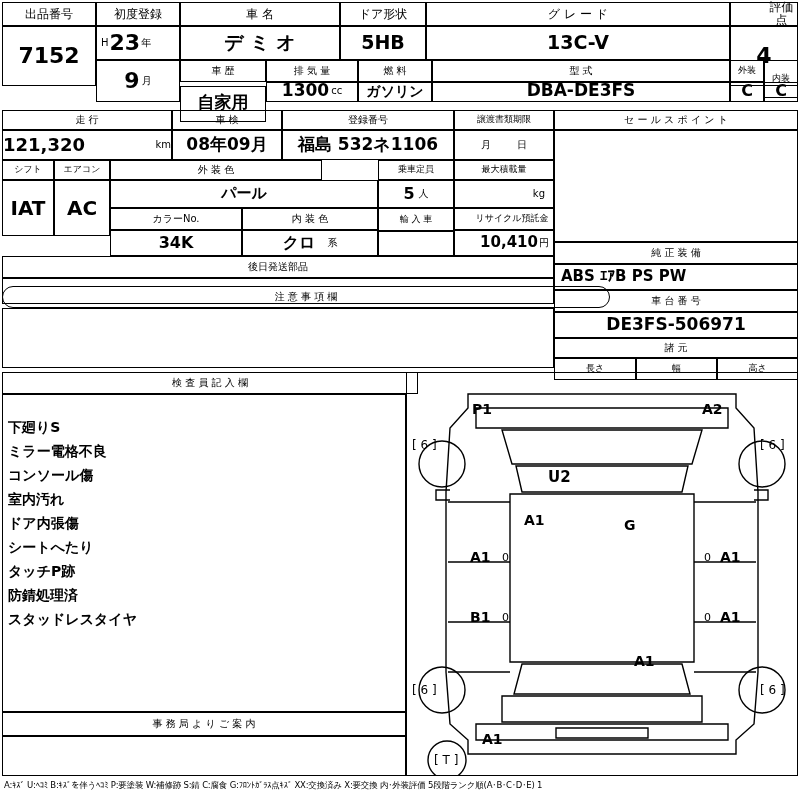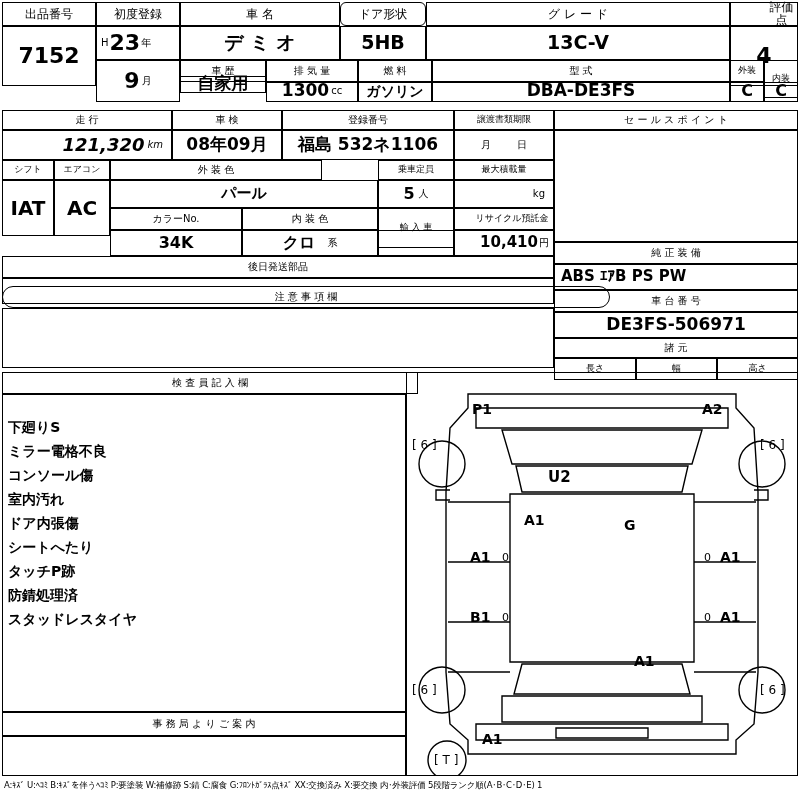--- a/index.html
+++ b/index.html
@@ -46,21 +46,21 @@
     </div>
   </div>
 
   <div class="bx" style="left:180px;top:2px;width:160px;height:24px;">
     <div class="lbl mid" style="left:0;top:0;right:0;bottom:0;">車 名</div>
   </div>
   <div class="bx" style="left:180px;top:26px;width:160px;height:34px;">
     <div class="lbl big" style="left:0;top:0;right:0;bottom:0;">デ ミ オ</div>
   </div>
 
-  <div class="bx" style="left:340px;top:2px;width:86px;height:24px;border-radius:6px;">
+  <div class="bx" style="left:340px;top:2px;width:86px;height:24px;">
     <div class="lbl mid" style="left:0;top:0;right:0;bottom:0;">ドア形状</div>
   </div>
   <div class="bx" style="left:340px;top:26px;width:86px;height:34px;">
     <div class="lbl big" style="left:0;top:0;right:0;bottom:0;">5HB</div>
   </div>
 
   <div class="bx" style="left:426px;top:2px;width:304px;height:24px;">
     <div class="lbl mid" style="left:0;top:0;right:0;bottom:0;">グ レ ー ド</div>
   </div>
   <div class="bx" style="left:426px;top:26px;width:304px;height:34px;">
@@ -92,21 +92,21 @@
   <div class="bx" style="left:764px;top:60px;width:34px;height:38px;">
     <div class="lbl tiny" style="left:0;top:0;right:0;bottom:0;">内装</div>
   </div>
 
   <div class="bx" style="left:96px;top:60px;width:84px;height:42px;">
     <div class="lbl" style="left:0;top:0;right:0;bottom:0;">
       <span class="huge">9</span>
       <span class="unit" style="margin-left:2px;">月</span>
     </div>
   </div>
-  <div class="bx" style="left:180px;top:76px;width:86px;height:17px;">
+  <div class="bx" style="left:180px;top:86px;width:86px;height:36px;">
     <div class="lbl" style="left:0;top:-2px;right:0;bottom:0;font-size:17px;font-weight:bold;">自家用</div>
   </div>
   <div class="bx" style="left:266px;top:82px;width:92px;height:20px;">
     <div class="lbl" style="left:0;top:-2px;right:0;bottom:0;">
       <span style="font-size:17px;font-weight:bold;">1300</span>
       <span class="unit" style="margin-left:2px;">cc</span>
     </div>
   </div>
   <div class="bx" style="left:358px;top:82px;width:74px;height:20px;">
     <div class="lbl" style="left:0;top:-2px;right:0;bottom:0;font-size:14px;font-weight:bold;">ガソリン</div>
@@ -118,21 +118,21 @@
     <div class="lbl" style="left:0;top:-2px;right:0;bottom:0;font-size:16px;font-weight:bold;">C</div>
   </div>
   <div class="bx" style="left:764px;top:82px;width:34px;height:20px;">
     <div class="lbl" style="left:0;top:-2px;right:0;bottom:0;font-size:16px;font-weight:bold;">C</div>
   </div>
 
   <div class="bx" style="left:2px;top:110px;width:170px;height:20px;">
     <div class="lbl small" style="left:0;top:0;right:0;bottom:0;">走 行</div>
   </div>
   <div class="bx" style="left:2px;top:130px;width:170px;height:30px;">
-    <div class="lbl" style="left:0;top:0;right:0;bottom:0;justify-content:flex-end;padding-right:8px;font-style:italic;">
+    <div class="lbl" style="left:0;top:0;right:0;bottom:0;justify-content:space-between;padding-right:0;">
       <span style="font-size:18px;font-weight:bold;">121,320</span>
       <span class="unit" style="margin-left:3px;">km</span>
     </div>
   </div>
 
   <div class="bx" style="left:172px;top:110px;width:110px;height:20px;">
     <div class="lbl small" style="left:0;top:0;right:0;bottom:0;">車 検</div>
   </div>
   <div class="bx" style="left:172px;top:130px;width:110px;height:30px;">
     <div class="lbl" style="left:0;top:0;right:0;bottom:0;font-size:17px;font-weight:bold;">08年09月</div>
@@ -198,21 +198,21 @@
       <span class="unit">kg</span>
     </div>
   </div>
 
   <div class="bx" style="left:110px;top:208px;width:132px;height:22px;">
     <div class="lbl small" style="left:0;top:0;right:0;bottom:0;">カラーNo.</div>
   </div>
   <div class="bx" style="left:242px;top:208px;width:136px;height:22px;">
     <div class="lbl small" style="left:0;top:0;right:0;bottom:0;">内 装 色</div>
   </div>
-  <div class="bx" style="left:378px;top:208px;width:76px;height:40px;">
+  <div class="bx" style="left:378px;top:208px;width:76px;height:24px;">
     <div class="lbl tiny" style="left:0;top:0;right:0;bottom:0;">輸 入 車</div>
   </div>
   <div class="bx" style="left:454px;top:208px;width:100px;height:22px;">
     <div class="lbl tiny" style="left:0;top:0;right:0;bottom:0;margin-left:16px;">リサイクル預託金</div>
   </div>
 
   <div class="bx" style="left:110px;top:230px;width:132px;height:26px;">
     <div class="lbl" style="left:0;top:0;right:0;bottom:0;font-size:16px;font-weight:bold;">34K</div>
   </div>
   <div class="bx" style="left:242px;top:230px;width:136px;height:26px;">

